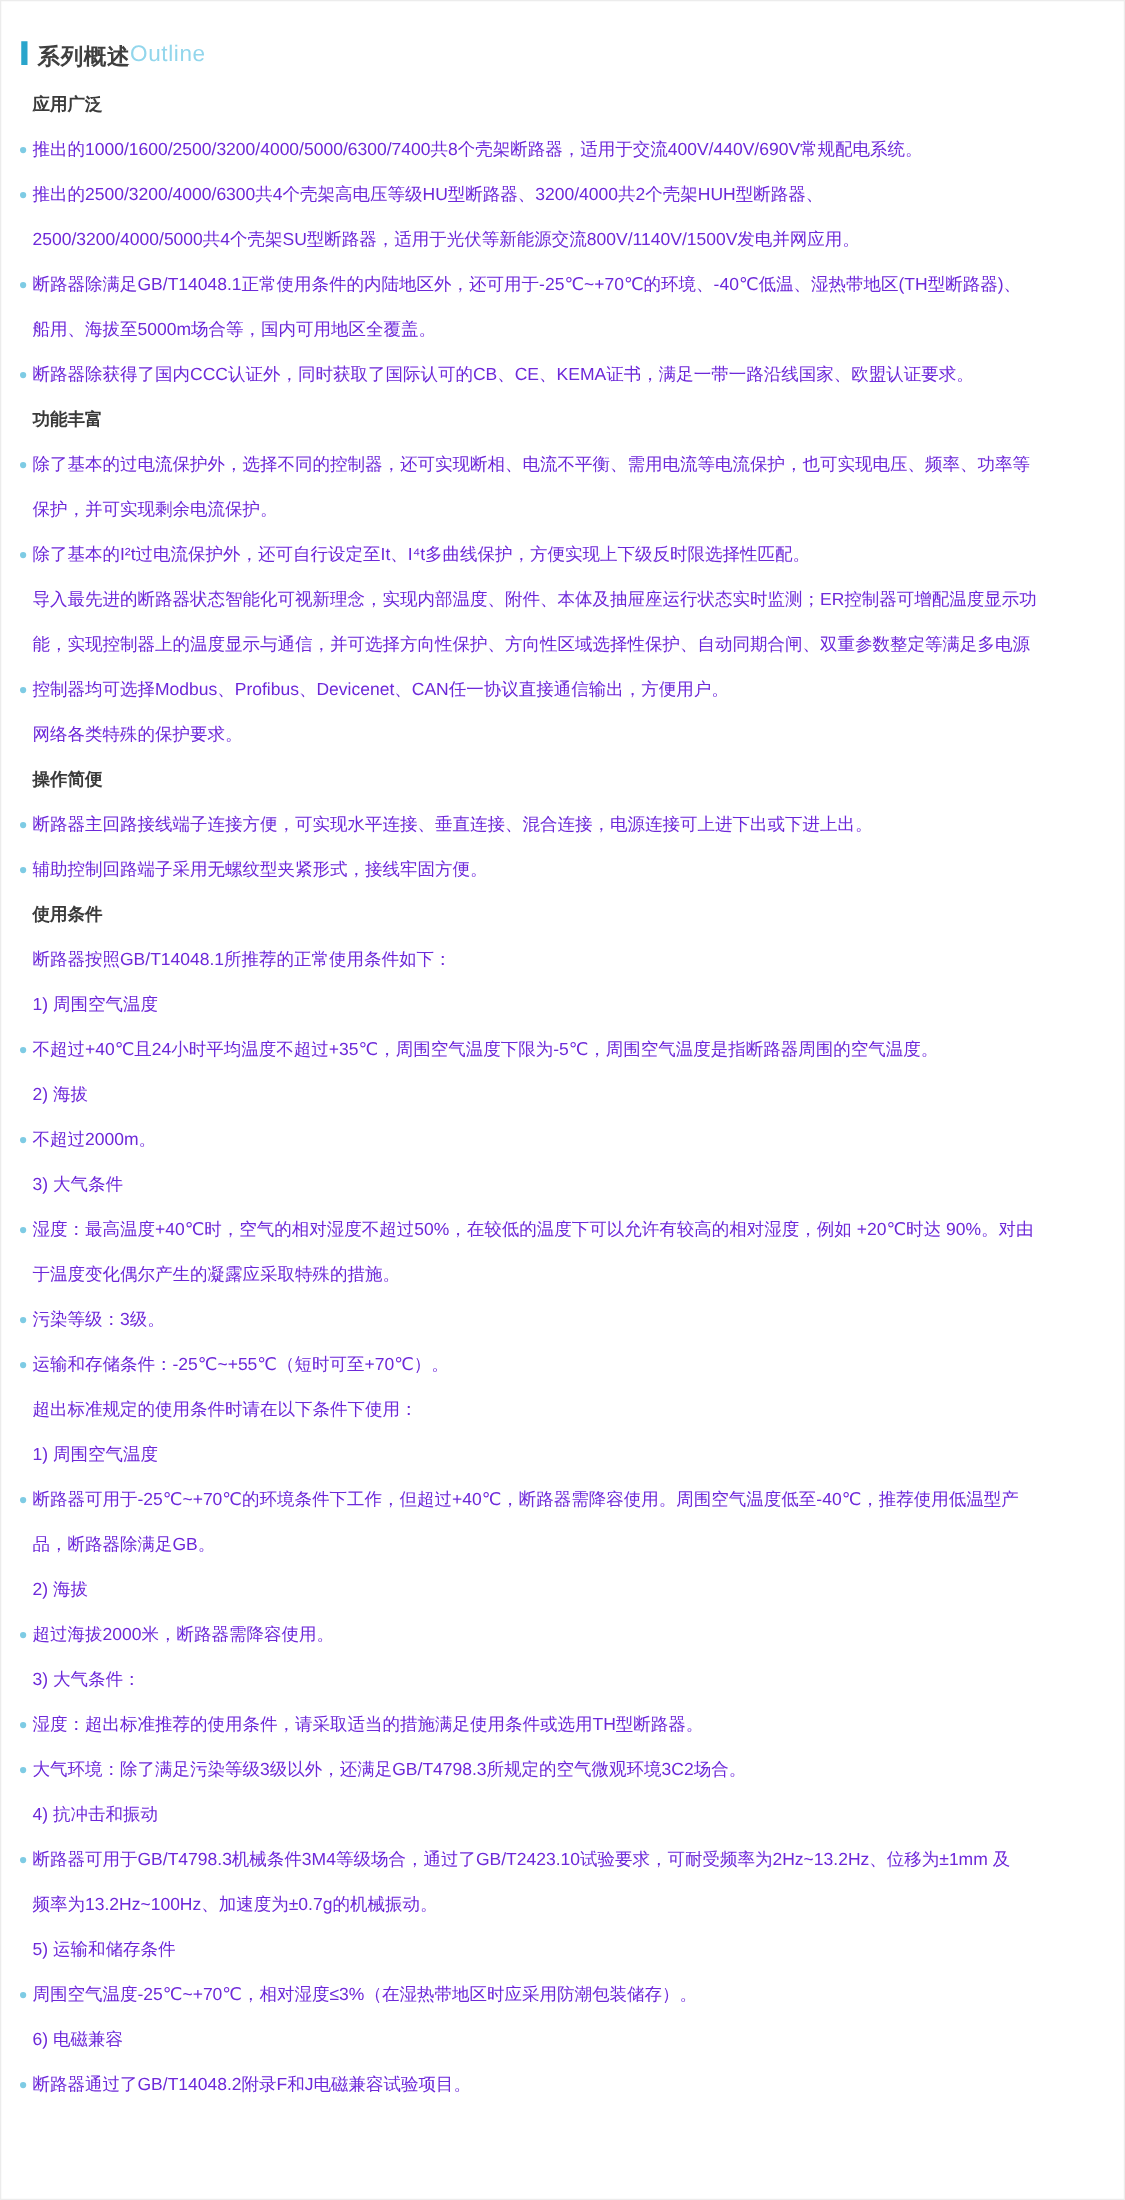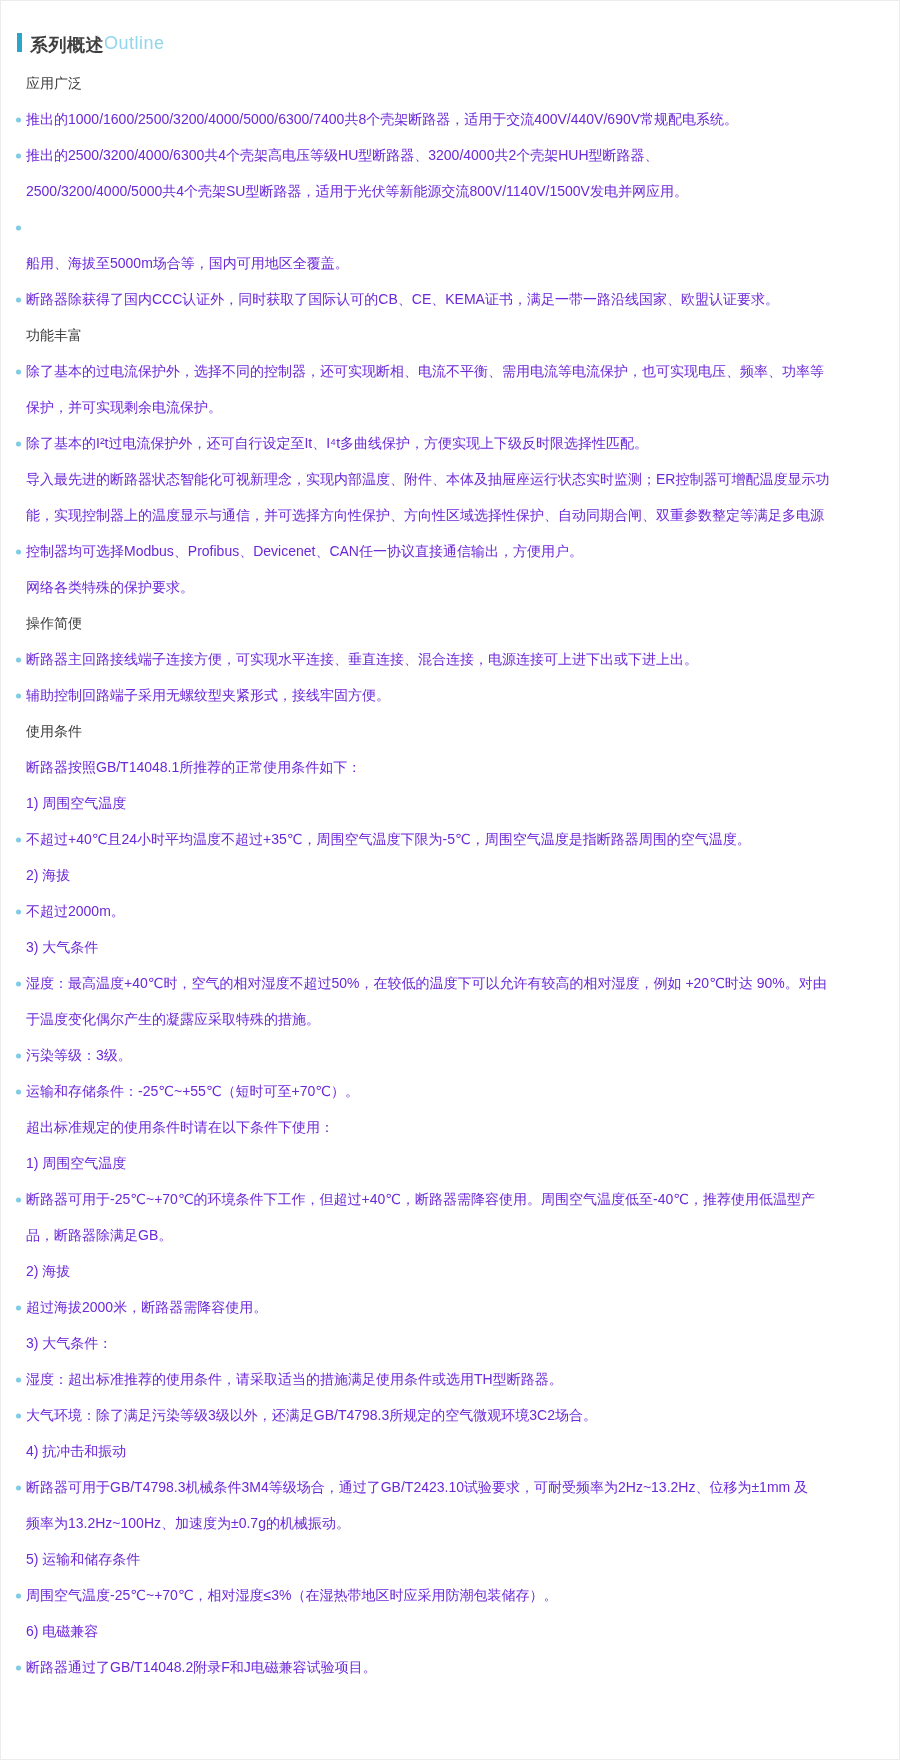--- a/index.html
+++ b/index.html
@@ -47,21 +47,21 @@
     height: 36px;
     display: flex;
     align-items: center;
     padding-left: 25px;
     padding-right: 12px;
     font-size: 14px;
     color: #6d28d9;
     white-space: nowrap;
   }
   .row.heading {
-    font-weight: normal;
+    font-weight: bold;
     color: #3a3a3a;
   }
   .dot {
     position: absolute;
     left: 15px;
     top: 50%;
     transform: translateY(-50%);
     width: 5px;
     height: 5px;
     border-radius: 50%;
@@ -85,20 +85,21 @@
       </div>
       <div class="row bullet">
         <span class="dot"></span>
         <span>推出的2500/3200/4000/6300共4个壳架高电压等级HU型断路器、3200/4000共2个壳架HUH型断路器、</span>
       </div>
       <div class="row cont">
         <span>2500/3200/4000/5000共4个壳架SU型断路器，适用于光伏等新能源交流800V/1140V/1500V发电并网应用。</span>
       </div>
       <div class="row bullet">
         <span class="dot"></span>
+        <span>断路器除满足GB/T14048.1正常使用条件的内陆地区外，还可用于-25℃~+70℃的环境、-40℃低温、湿热带地区(TH型断路器)、</span>
       </div>
       <div class="row cont">
         <span>船用、海拔至5000m场合等，国内可用地区全覆盖。</span>
       </div>
       <div class="row bullet">
         <span class="dot"></span>
         <span>断路器除获得了国内CCC认证外，同时获取了国际认可的CB、CE、KEMA证书，满足一带一路沿线国家、欧盟认证要求。</span>
       </div>
       <div class="row heading">功能丰富</div>
       <div class="row bullet">

